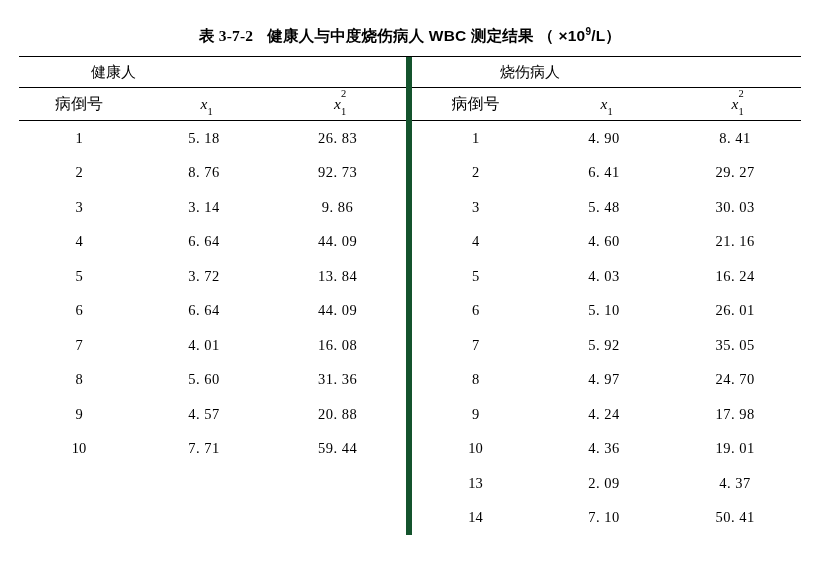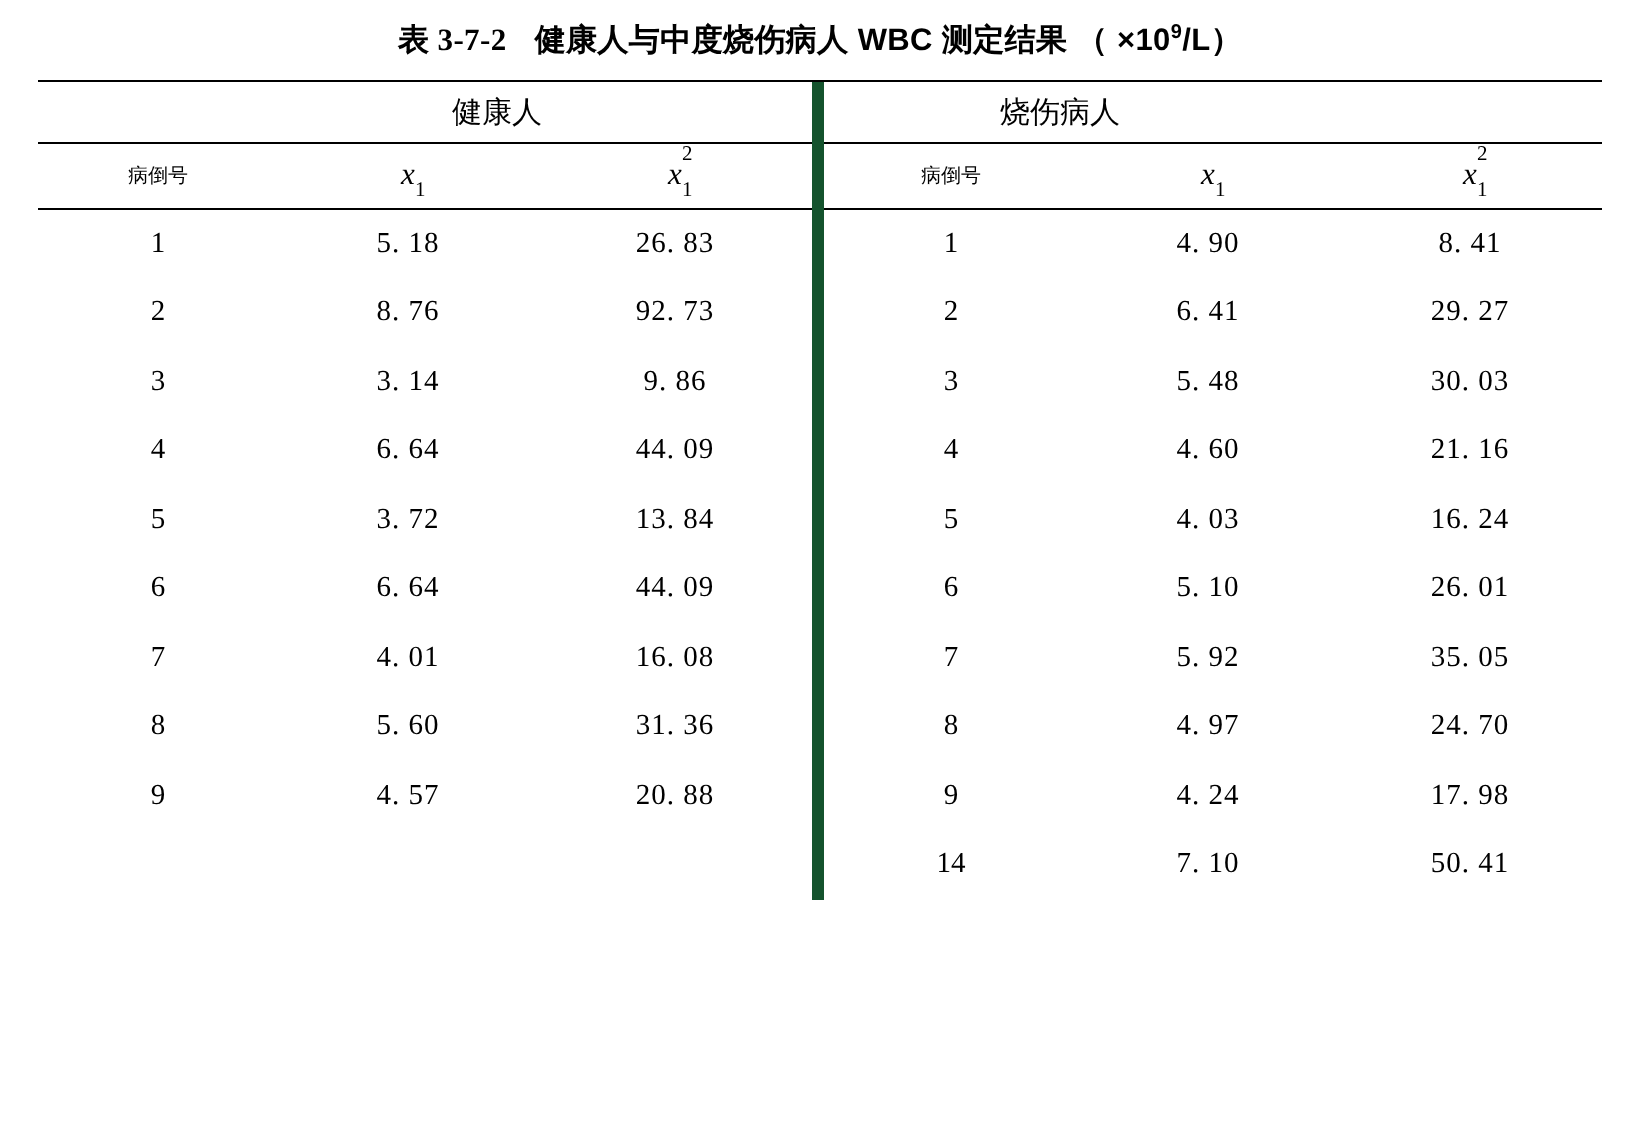--- a/index.html
+++ b/index.html
@@ -12,21 +12,21 @@
     height: 570px;
     font-family: "Liberation Serif", serif;
     color: #000000;
     overflow: hidden;
   }
   .page {
     position: relative;
     width: 820px;
     height: 570px;
     box-sizing: border-box;
-    padding: 0;
+    padding: 16px;
   }
   .caption {
     text-align: center;
     font-size: 15.5px;
     font-family: "Liberation Sans", sans-serif;
     font-weight: bold;
     letter-spacing: 0.2px;
     padding-top: 10px;
     padding-bottom: 9px;
   }
@@ -65,30 +65,30 @@
     line-height: 0;
   }
   .grouphead td {
     text-align: center;
     font-size: 15px;
     font-family: "Liberation Sans", sans-serif;
     height: 30px;
     vertical-align: middle;
   }
   .grouphead td.grp {
-    text-align: center;
+    text-align: left;
     padding-left: 72px;
   }
   .grouphead td.grp2 {
     text-align: left;
     padding-left: 88px;
   }
   .colhead td {
     text-align: center;
-    font-size: 10px;
+    font-size: 16px;
     font-family: "Liberation Sans", sans-serif;
     height: 32px;
     vertical-align: middle;
   }
   .colhead td.math {
     font-family: "Liberation Serif", serif;
     font-style: italic;
     font-size: 15.5px;
   }
   .sq {
@@ -238,20 +238,36 @@
       </tr>
       <tr>
         <td>9</td>
         <td class="num-gap">4. 57</td>
         <td class="num-gap">20. 88</td>
         <td class="sep">9</td>
         <td class="num-gap">4. 24</td>
         <td class="num-gap">17. 98</td>
       </tr>
       <tr>
+        <td>10</td>
+        <td class="num-gap">7. 71</td>
+        <td class="num-gap">59. 44</td>
+        <td class="sep">10</td>
+        <td class="num-gap">4. 36</td>
+        <td class="num-gap">19. 01</td>
+      </tr>
+      <tr>
+        <td></td>
+        <td class="num-gap"></td>
+        <td class="num-gap"></td>
+        <td class="sep">13</td>
+        <td class="num-gap">2. 09</td>
+        <td class="num-gap">4. 37</td>
+      </tr>
+      <tr>
         <td></td>
         <td class="num-gap"></td>
         <td class="num-gap"></td>
         <td class="sep">14</td>
         <td class="num-gap">7. 10</td>
         <td class="num-gap">50. 41</td>
       </tr>
 
     </tbody>
 

